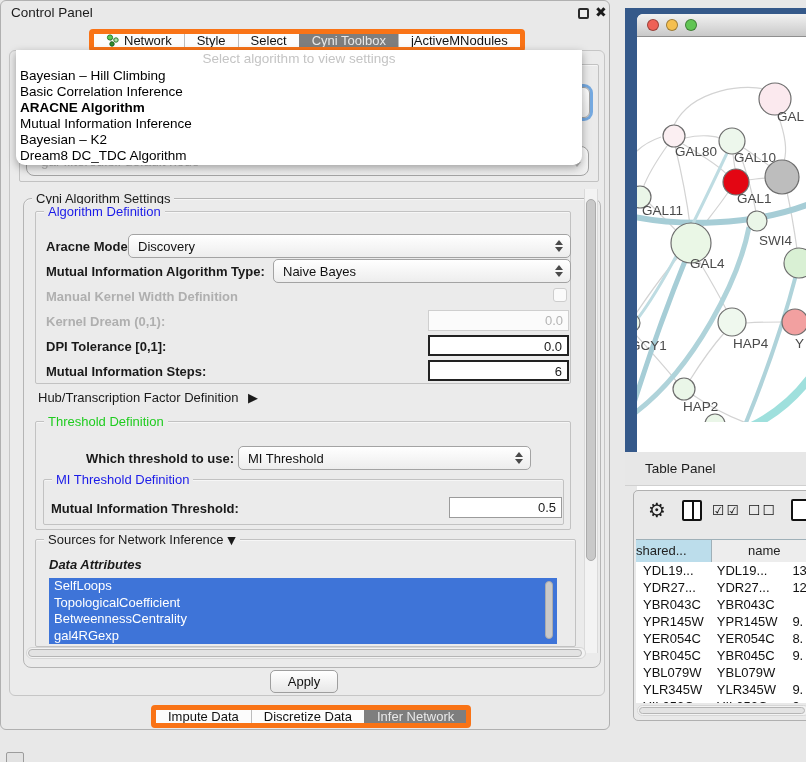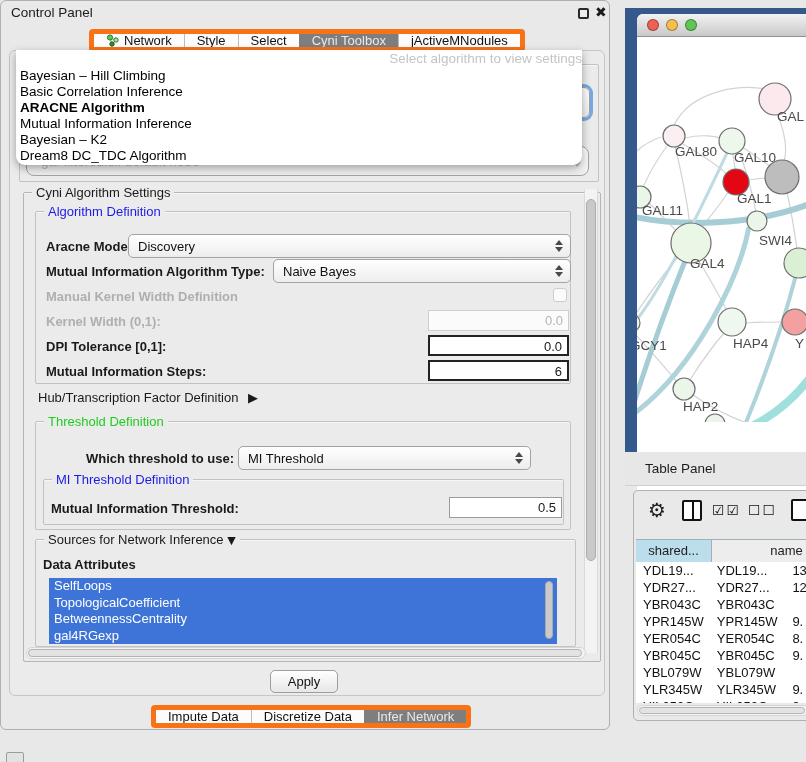--- a/index.html
+++ b/index.html
@@ -25,35 +25,35 @@
   .tri-up{width:0;height:0;border-left:4px solid transparent;border-right:4px solid transparent;border-bottom:5px solid #4A4A4A;}
   .tri-dn{width:0;height:0;border-left:4px solid transparent;border-right:4px solid transparent;border-top:5px solid #4A4A4A;}
   
   .tf{height:21px;background:#fff;border:1px solid #9B9B9B;text-align:right;padding:0 5px;
       font-size:13px;line-height:19px;}
   .tf.dark{border:2px solid #222;}
   .tf.dis{background:#FBFBFB;border-color:#CFCFCF;color:#B4B4B4;}
   .lbl{font-size:13px;white-space:nowrap;} .b{font-weight:bold;} .dis{color:#AFAFAF;}
   
   .popup{background:#fff;border-radius:0 0 9px 9px;box-shadow:0 3px 9px rgba(0,0,0,0.35);z-index:30;}
-  .popup .hint{height:18px;line-height:18px;text-align:right;color:#C4C4C4;font-size:13.5px;}
+  .popup .hint{height:18px;line-height:18px;text-align:center;color:#C4C4C4;font-size:13.5px;}
   .popup .item{height:16px;line-height:16px;padding-left:4px;font-size:13.5px;color:#000;}
   
   .vtrack{background:#F3F3F3;border-left:1px solid #DADADA;border-right:1px solid #DADADA;}
   .thumb{background:#C9C9C9;border:1px solid #ABABAB;border-radius:6px;}
   .htrack{background:#F3F3F3;border:1px solid #D6D6D6;border-radius:6px;}
   .hthumb{position:absolute;left:1px;top:1px;bottom:1px;background:#E3E3E3;border:1px solid #B5B5B5;border-radius:5px;}
   
   .attr-list{background:#fff;overflow:hidden;}
   .attr-item{height:16.5px;line-height:16.5px;padding-left:5px;background:#3E74D8;color:#fff;font-size:13px;}
   
   .mac-titlebar{background:linear-gradient(#F2F2F2,#C9C9C9);border-bottom:1px solid #8F8F8F;border-radius:5px 0 0 0;}
   .light{width:12px;height:12px;border-radius:50%;display:inline-block;margin-right:7px;border:1px solid rgba(0,0,0,0.35);box-sizing:border-box;}
   
-  .hcell{height:23px;line-height:22px;text-align:center;font-size:13px;color:#222;
+  .hcell{height:23px;line-height:22px;text-align:left;font-size:13px;color:#222;
          border-right:1px solid #9FB0B8;border-top:1px solid #9FB0B8;border-bottom:1px solid #8FA0A8;}
   .hcell.selcol{background:#BCDDEB;} .hcell.plain{background:#EDEDED;padding-left:36px;}
   .trow{display:flex;height:17px;line-height:17px;font-size:13px;color:#111;background:#fff;}
   .tcell{padding-left:7px;white-space:nowrap;overflow:hidden;}
   .glyph{font-family:"DejaVu Sans",sans-serif;}
   .btn{display:flex;align-items:center;justify-content:center;border:1px solid #9E9E9E;border-radius:5px;
        background:linear-gradient(#FFFFFF,#E7E7E7);font-size:13px;color:#111;}
 </style>
 </head>
 <body>
@@ -112,21 +112,21 @@
       <div id="algo-list">
           <div class="item">Bayesian – Hill Climbing</div>
           <div class="item">Basic Correlation Inference</div>
           <div class="item" style="font-weight: bold;">ARACNE Algorithm</div>
           <div class="item">Mutual Information Inference</div>
           <div class="item">Bayesian – K2</div>
           <div class="item">Dream8 DC_TDC Algorithm</div>
         </div>
     </div>
 
-    <div class="abs group" style="left:22px;top:191px;width:578px;height:470px;border-color:#B5B5B5;">
+    <div class="abs group" style="left:22px;top:197px;width:578px;height:470px;border-color:#B5B5B5;border-radius:8px;">
       <span class="gtitle" style="background:#EBEBEB;">Cyni Algorithm Settings</span>
     </div>
     <div class="abs vtrack" style="left:583px;top:188px;width:14px;height:464px;">
       <div class="abs thumb" style="left:1px;top:10px;width:10px;height:362px;"></div>
     </div>
 
     <div class="abs group" style="left:34px;top:210px;width:536px;height:173px;">
       <span class="gtitle blue" style="background:#EBEBEB;">Algorithm Definition</span>
     </div>
     <div class="abs lbl b" style="left:45px;top:238px;">Aracne Mode:</div>
@@ -140,21 +140,21 @@
     <div class="abs lbl b" style="left:45px;top:263px;">Mutual Information Algorithm Type:</div>
     <div class="abs combo" style="left:272px;top:258px;width:298px;">
       <span>Naive Bayes</span>
       <span class="stepper">
           <span class="tri-up"></span>
           <span class="tri-dn"></span>
         </span>
     </div>
     <div class="abs lbl b dis" style="left:45px;top:288px;">Manual Kernel Width Definition</div>
     <div class="abs" style="left:552px;top:287px;width:14px;height:14px;border:1px solid #CDCDCD;border-radius:3px;background:#FAFAFA;"></div>
-    <div class="abs lbl b dis" style="left:45px;top:313px;">Kernel Width (0,1):</div>
+    <div class="abs lbl b dis" style="left:45px;top:313px;">Kernel Dream (0,1):</div>
     <div class="abs tf dis" style="left:427px;top:309px;width:141px;">0.0</div>
     <div class="abs lbl b" style="left:45px;top:338px;">DPI Tolerance [0,1]:</div>
     <div class="abs tf dark" style="left:427px;top:334px;width:141px;">0.0</div>
     <div class="abs lbl b" style="left:45px;top:363px;">Mutual Information Steps:</div>
     <div class="abs tf dark" style="left:427px;top:359px;width:141px;">6</div>
 
     <div class="abs lbl" style="left:37px;top:389px;">
       <span>Hub/Transcription Factor Definition</span>
       <span class="glyph" style="margin-left:6px;font-size:13px;">▶</span>
     </div>
@@ -175,21 +175,21 @@
     </div>
     <div class="abs lbl b" style="left:50px;top:500px;">Mutual Information Threshold:</div>
     <div class="abs tf" style="left:448px;top:496px;width:113px;">0.5</div>
 
     <div class="abs group" style="left:34px;top:538px;width:541px;height:108px;">
       <span class="gtitle" style="background:#EBEBEB;">
         <span>Sources for Network Inference</span>
         <span class="glyph" style="font-size:11px;">▼</span>
       </span>
     </div>
-    <div class="abs lbl b" style="left:42px;top:556px;">Data Attributes</div>
+    <div class="abs lbl b" style="left:48px;top:556px;font-style:italic;">Data Attributes</div>
     <div class="abs attr-list" id="attr-list" style="left:48px;top:577px;width:508px;height:66px;">
         <div class="attr-item" style="background: rgb(62, 116, 216);">SelfLoops</div>
         <div class="attr-item" style="background: rgb(62, 116, 216);">TopologicalCoefficient</div>
         <div class="attr-item" style="background: rgb(62, 116, 216);">BetweennessCentrality</div>
         <div class="attr-item" style="background: rgb(62, 116, 216);">gal4RGexp</div>
       </div>
     <div class="abs thumb" style="left:544px;top:580px;width:8px;height:58px;"></div>
     <div class="abs htrack" style="left:25px;top:646px;width:560px;height:12px;">
       <div class="hthumb" style="width:552px;"></div>
     </div>

